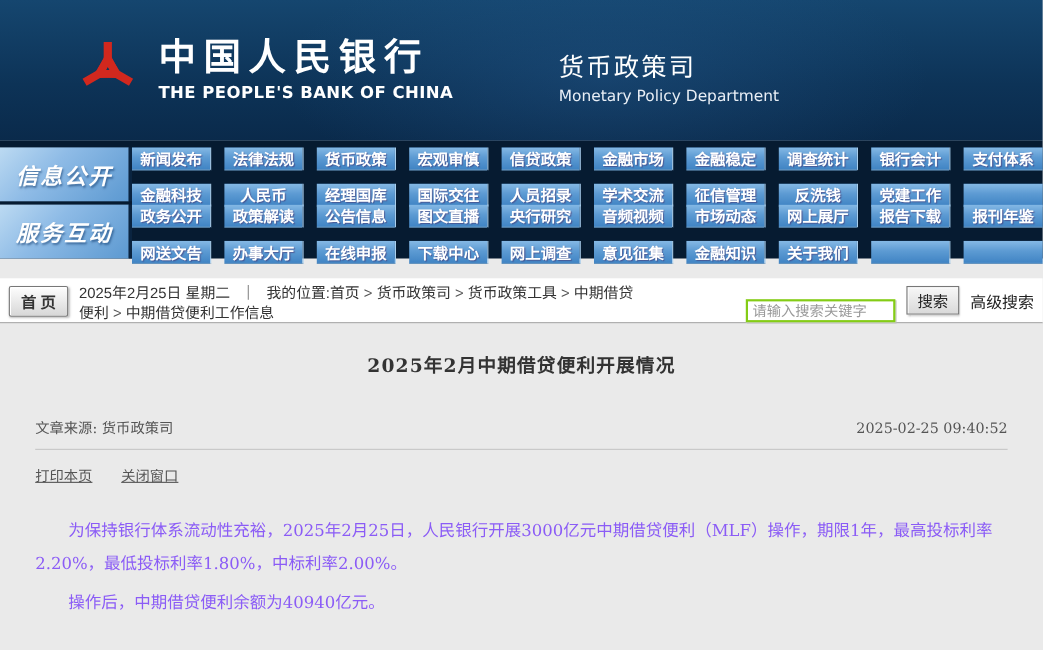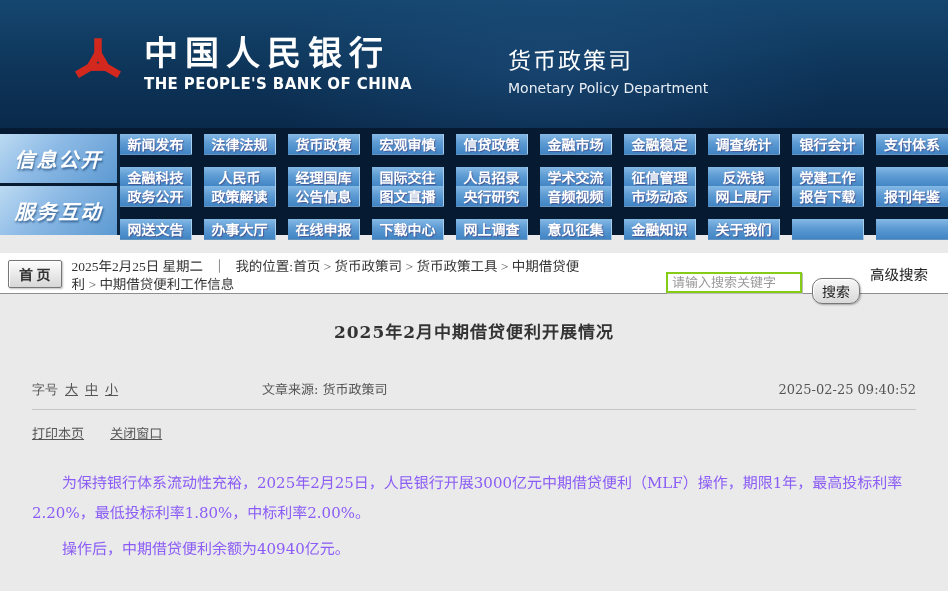--- a/index.html
+++ b/index.html
@@ -42,22 +42,22 @@
     display:flex; align-items:center; justify-content:center;
     border-right:1px solid #a9cfee; border-bottom:1px solid rgba(8,40,75,.25);
     text-shadow:1px 1px 1px rgba(70,10,70,.4); cursor:pointer; white-space:nowrap;
   }
   .nav-cell:nth-child(10n) { border-right:none; }
   .nav-cell.empty { cursor:default; }
 
   
   .crumb-bar {
     height:41px; background:#fff; border-bottom:1px solid #8f8f8f;
-    display:flex; align-items:flex-start; padding:5px 20px 0 8px;
-    font-family:Liberation Serif, serif;
+    display:flex; align-items:flex-start; padding:5px 8px 0 8px;
+    font-family:Liberation Sans, sans-serif;
   }
   .home-btn {
     margin-top:2px; padding:3px 10px; font-size:14px; font-weight:bold; color:#333;
     background:linear-gradient(180deg,#fdfdfd,#d7d7d7);
     border:1px solid #777; border-radius:2px;
     box-shadow:inset 1px 1px 0 #fff, 1px 1px 2px rgba(0,0,0,.25);
     cursor:pointer; white-space:nowrap; font-family:inherit;
   }
   .crumb-text { width:508px; margin-left:10px; font-size:13.5px; color:#333; line-height:18px; }
   .crumb, .crumb-loc { cursor:pointer; }
@@ -67,23 +67,23 @@
   .search-input {
     width:136px; height:21px; border:2px solid #84cc16; background:#fff;
     font-size:13px; padding:0 4px; color:#333; font-family:inherit;
     box-shadow:1px 1px 0 #bbb;
     margin-top:12px;
   }
   .search-input::placeholder { color:#9a9a9a; }
   .search-btn {
     margin-left:10px; padding:2px 9px; font-size:14px; color:#222;
     background:linear-gradient(180deg,#f7f7f7,#d9d9d9);
-    border:1px solid #777; border-radius:10px;
+    border:1px solid #777; border-radius:0;
     box-shadow:inset 1px 1px 0 #fff, 1px 1px 2px rgba(0,0,0,.3);
-    cursor:pointer; white-space:nowrap; font-family:inherit;margin-top:18px;
+    cursor:pointer; white-space:nowrap; font-family:inherit;
   }
   .adv-search { margin-left:10px; padding-top:3px; font-size:14.5px; color:#222; cursor:pointer; white-space:nowrap; }
 
   
   .content { background:#eaeaea; height:337px; padding-top:24px; font-family:"DejaVu Serif","Liberation Serif",serif; }
   .article-title { text-align:center; font-size:17px; font-weight:bold; color:#333; letter-spacing:1px; }
   .meta-row {
     margin:36px 32px 0 32px; display:flex; align-items:baseline;
     padding-bottom:10px; border-bottom:1px solid #c6c6c6;
     font-size:13px; color:#555;
@@ -182,23 +182,20 @@
     <input class="search-input" type="text" placeholder="请输入搜索关键字" style="">
     <button class="search-btn">搜索</button>
     <span class="adv-search">高级搜索</span>
   </div>
 </div>
 
 <div class="content">
   <div class="article-title">2025年2月中期借贷便利开展情况</div>
 
   <div class="meta-row">
-    <div class="fsize-group">
-      <span>字号</span><span><span class="fsize">大</span><span class="fsize">中</span><span class="fsize">小</span></span>
-    </div>
     <div class="source-group">
       <span>文章来源:</span>
       <span>货币政策司</span>
     </div>
     <div class="meta-datetime">2025-02-25 09:40:52</div>
   </div>
 
   <div class="print-row">
     <span class="plink">打印本页</span>
     <span class="plink">关闭窗口</span>

